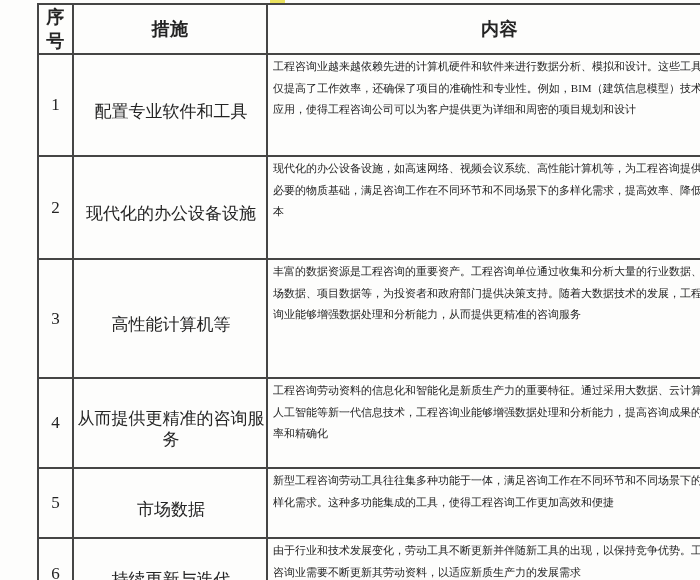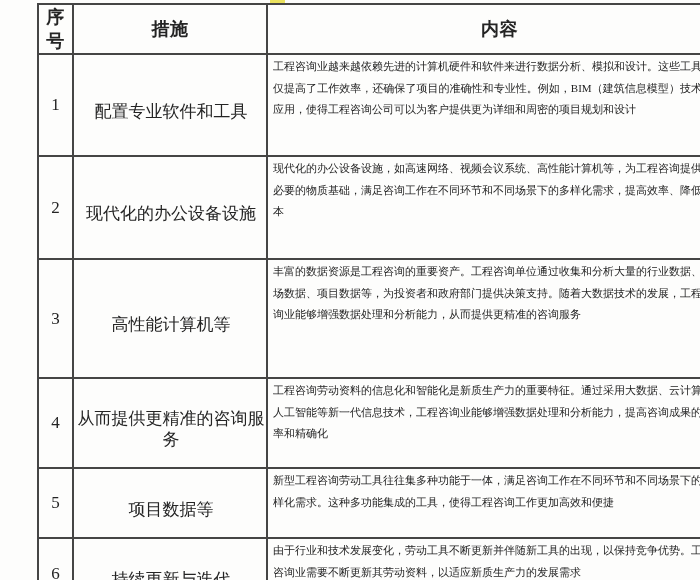--- a/index.html
+++ b/index.html
@@ -130,21 +130,21 @@
         <td class="measure-cell">高性能计算机等</td>
         <td class="content-cell">丰富的数据资源是工程咨询的重要资产。工程咨询单位通过收集和分析大量的行业数据、市场数据、项目数据等，为投资者和政府部门提供决策支持。随着大数据技术的发展，工程咨询业能够增强数据处理和分析能力，从而提供更精准的咨询服务</td>
       </tr>
       <tr>
         <td class="no-cell">4</td>
         <td class="measure-cell">从而提供更精准的咨询服务</td>
         <td class="content-cell">工程咨询劳动资料的信息化和智能化是新质生产力的重要特征。通过采用大数据、云计算、人工智能等新一代信息技术，工程咨询业能够增强数据处理和分析能力，提高咨询成果的效率和精确化</td>
       </tr>
       <tr>
         <td class="no-cell">5</td>
-        <td class="measure-cell">项目数据等</td>
+        <td class="measure-cell">市场数据</td>
         <td class="content-cell">新型工程咨询劳动工具往往集多种功能于一体，满足咨询工作在不同环节和不同场景下的多样化需求。这种多功能集成的工具，使得工程咨询工作更加高效和便捷</td>
       </tr>
       <tr>
         <td class="no-cell">6</td>
         <td class="measure-cell">持续更新与迭代</td>
         <td class="content-cell">由于行业和技术发展变化，劳动工具不断更新并伴随新工具的出现，以保持竞争优势。工程咨询业需要不断更新其劳动资料，以适应新质生产力的发展需求</td>
       </tr>
     </tbody>
   </table>
 </div>

